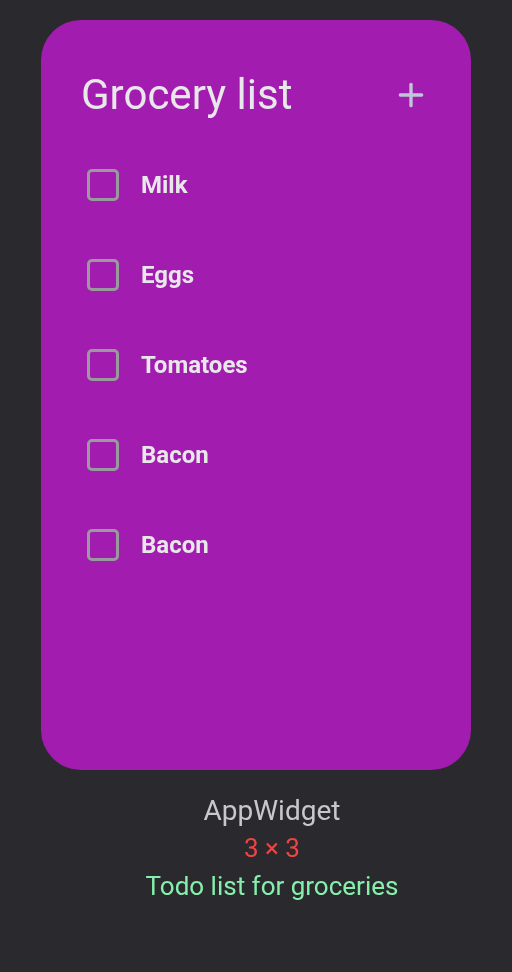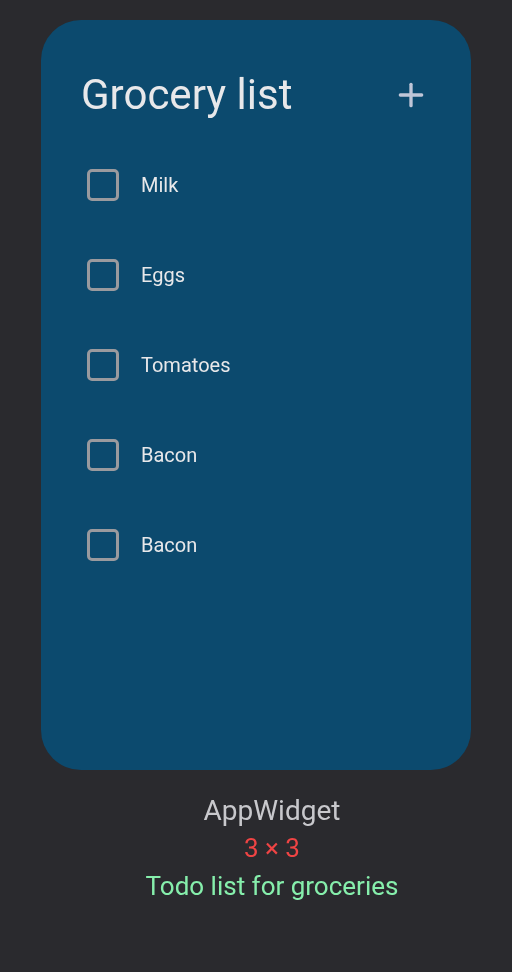--- a/index.html
+++ b/index.html
@@ -13,21 +13,21 @@
       background-color: #2a2a2e;
       font-family: -apple-system, BlinkMacSystemFont, 'Segoe UI', Roboto, sans-serif;
       display: flex;
       flex-direction: column;
       align-items: center;
       padding-top: 20px;
     }
     .widget-card {
       width: 430px;
       height: 750px;
-      background-color: #0c4a6e;
+      background-color: #a21caf;
       border-radius: 40px;
       padding: 50px 40px 20px 40px;
       display: flex;
       flex-direction: column;
     }
     .widget-header {
       display: flex;
       justify-content: space-between;
       align-items: center;
       margin-bottom: 50px;
@@ -65,22 +65,22 @@
     }
     .checkbox {
       width: 32px;
       height: 32px;
       border: 3px solid #9a9a9e;
       border-radius: 5px;
       flex-shrink: 0;
     }
     .item-label {
       color: #e8e8ea;
-      font-size: 20px;
-      font-weight: 400;
+      font-size: 24px;
+      font-weight: 700;
       text-align: center;
     }
     .widget-info {
       margin-top: 24px;
       display: flex;
       flex-direction: column;
       align-items: center;
       gap: 6px;
       margin-left: 32px;
     }

